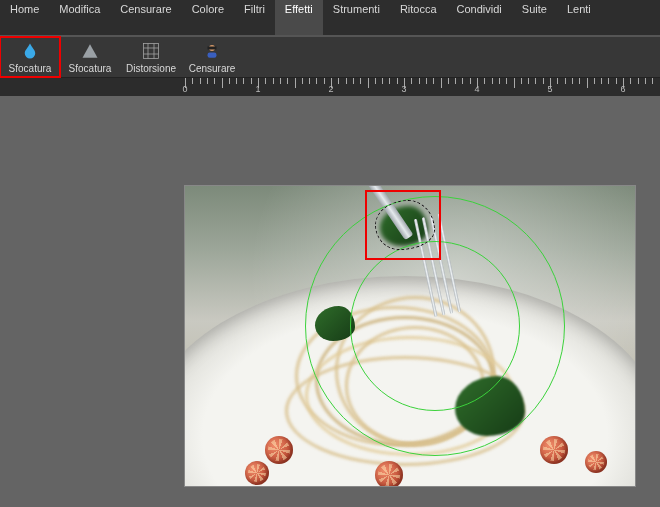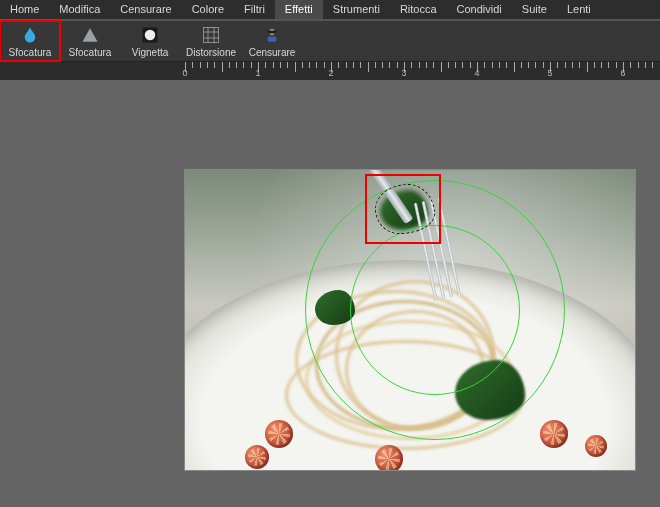--- a/index.html
+++ b/index.html
@@ -7,21 +7,21 @@
     width: 660px;
     height: 507px;
     background: #646464;
     font-family: Arial, sans-serif;
     overflow: hidden;
     position: relative;
   }
   .menubar {
     display: flex;
     background: #2d2d2d;
-    height: 20px;
+    height: 36px;
     border-bottom: 1px solid #555;
   }
   .menubar-item {
     color: #d8d8d8;
     font-size: 11px;
     padding: 3px 10px;
     cursor: pointer;
   }
   .menubar-item.selected {
     background: #4a4a4a;
@@ -182,29 +182,20 @@
     </span>
     <span class="label">Sfocatura</span>
   </div>
   <div class="tool">
     <span class="icon">
       <svg width="18" height="18" viewBox="0 0 24 24">
           <path fill="#9aa0a5" d="M12 3L22 21H2z"></path>
         </svg>
     </span>
     <span class="label">Sfocatura</span>
-  </div>
-  <div class="tool">
-    <span class="icon">
-      <svg width="18" height="18" viewBox="0 0 24 24">
-          <rect x="2" y="2" width="20" height="20" fill="#1a1a1a"></rect>
-          <circle cx="12" cy="12" r="7" fill="#eee"></circle>
-        </svg>
-    </span>
-    <span class="label">Vignetta</span>
   </div>
   <div class="tool">
     <span class="icon">
       <svg width="18" height="18" viewBox="0 0 24 24">
           <rect x="2" y="2" width="20" height="20" fill="none" stroke="#aaa"></rect>
           <path d="M2 8h20M2 16h20M8 2v20M16 2v20" stroke="#aaa" fill="none"></path>
         </svg>
     </span>
     <span class="label">Distorsione</span>
   </div>

